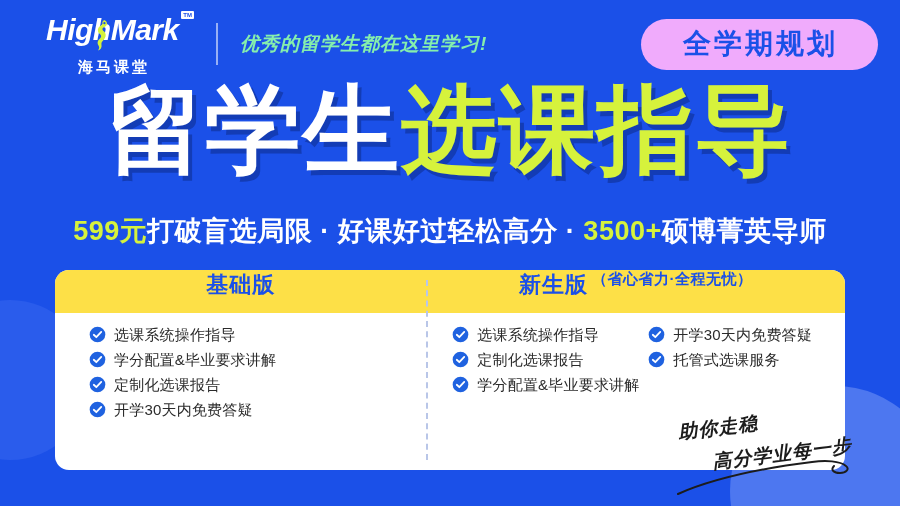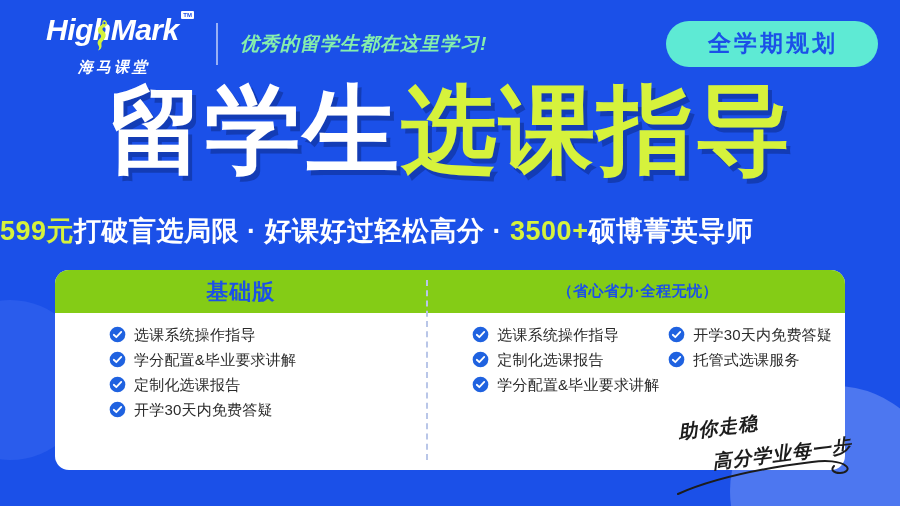--- a/index.html
+++ b/index.html
@@ -87,21 +87,20 @@
     position: absolute;
     left: 47px;
     top: 3px;
     width: 18px;
     height: 34px;
     z-index: 2;
   }
   .logo-cn {
     font-size: 15px;
     font-weight: bold;
-    font-style: italic;
     color: #ffffff;
     letter-spacing: 3px;
     margin-top: 14px;
     margin-left: 32px;
     line-height: 1;
     white-space: nowrap;
   }
 
   .header-divider {
     width: 2px;
@@ -115,23 +114,23 @@
     font-size: 19px;
     font-weight: bold;
     font-style: italic;
     color: #86efac;
     letter-spacing: 1px;
     white-space: nowrap;
   }
 
   .header-badge {
     margin-left: auto;
-    background: #5eead4;
+    background: #f0abfc;
     color: #1b50e8;
-    font-size: 23px;
+    font-size: 28px;
     font-weight: bold;
     letter-spacing: 3px;
     border-radius: 28px;
     padding: 11px 40px 12px 42px;
     line-height: 1;
     white-space: nowrap;
   }
 
   
   .headline {
@@ -150,20 +149,21 @@
     text-shadow: 4px 5px 0 rgba(12,36,120,0.45);
   }
   .hl-white { color: #ffffff; }
   .hl-lime  { color: #d6f23c; }
 
   
   .subtitle {
     position: absolute;
     top: 218px;
     left: 0; right: 0;
+    text-align: center;
     z-index: 5;
     line-height: 1;
     white-space: nowrap;
   }
   .subtitle span {
     font-size: 27px;
     font-weight: bold;
     letter-spacing: 0.5px;
   }
   .st-lime  { color: #d6f23c; }
@@ -194,45 +194,44 @@
     position: absolute;
     left: 47%;
     top: 10px;
     bottom: 10px;
     width: 0;
     border-left: 2px dashed #b9c6e8;
     z-index: 6;
   }
 
   .card-head {
-    background: #84cc16;
+    background: #fde047;
     height: 43px;
     display: flex;
-    align-items: center;
+    align-items: flex-start;
     justify-content: center;
     white-space: nowrap;
   }
   .card-head .ch-main {
     color: #1b50e8;
     font-size: 22px;
     font-weight: bold;
     letter-spacing: 1px;
   }
   .card-head .ch-sub {
     color: #1b50e8;
     font-size: 15px;
     font-weight: bold;
     letter-spacing: 0.5px;
     margin-left: 4px;
   }
 
   .card-body {
     flex: 1;
     padding: 13px 0 0 0;
-    margin-left: 20px;
   }
   .feature-rows {
     display: flex;
     flex-direction: column;
     gap: 8px;
   }
   .feature-row {
     display: flex;
     align-items: center;
   }
@@ -386,20 +385,21 @@
               <span class="feature-text">开学30天内免费答疑</span>
             </div>
           </div>
 
         </div>
       </div>
     </div>
 
     <div class="panel-col right">
       <div class="card-head">
+        <span class="ch-main">新生版</span>
         <span class="ch-sub">（省心省力·全程无忧）</span>
       </div>
       <div class="card-body">
         <div class="feature-rows">
 
           <div class="feature-row">
             <div class="feature-item col-a">
               <svg class="check-icon" viewBox="0 0 20 20">
                 <circle cx="10" cy="10" r="9.2" fill="#1f62e0"></circle>
                 <path d="M5.6 10.3 L8.6 13.2 L14.4 6.9" stroke="#ffffff" stroke-width="2.1" fill="none" stroke-linecap="round" stroke-linejoin="round"></path>

